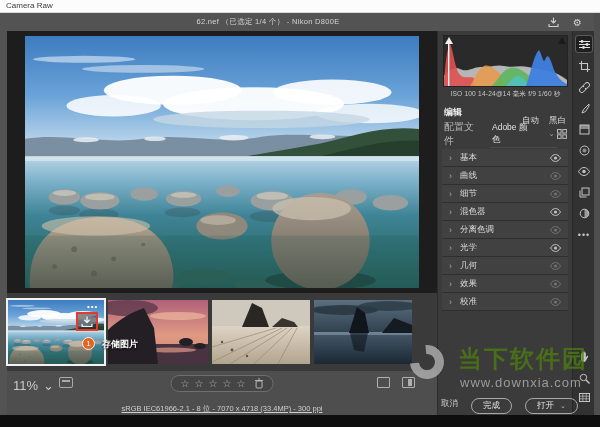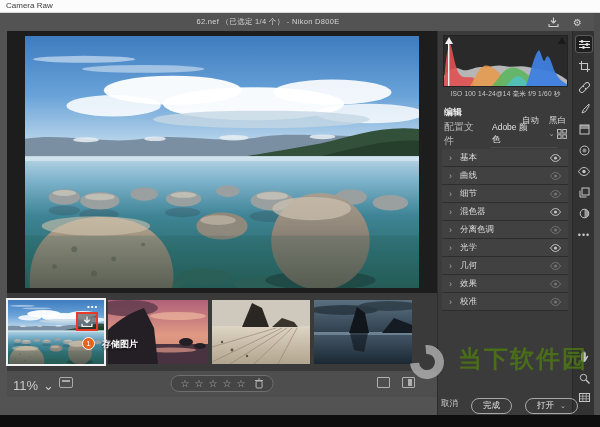--- a/index.html
+++ b/index.html
@@ -321,20 +321,23 @@
               <path d="M0.5,2.5 H8.5 M3.5,1 H5.5" stroke="#b8b8b8" fill="none"></path>
             </svg>
         </span>
       </div>
       <div class="view-ics">
         <div class="view-ic"></div>
         <div class="view-ic split"></div>
       </div>
     </div>
 
+    <div class="infobar">
+      <a href="#">sRGB IEC61966-2.1 - 8 位 - 7070 x 4718 (33.4MP) - 300 ppi</a>
+    </div>
 
     <div class="rpanel">
       <div class="hist">
         <div class="clip-l"></div>
         <div class="clip-r"></div>
         <svg width="123" height="50" viewBox="0 0 123 50" preserveAspectRatio="none">
           <path d="M0,50 L0,40 C6,34 10,30 16,33 C24,37 30,30 38,31 C46,32 52,28 60,30 C68,32 76,29 84,31 C92,33 100,34 108,36 C114,37 120,42 123,44 L123,50 Z" fill="#cfcfcf" opacity=".85"></path>
           <path d="M0,50 L0,44 C2,20 4,10 6,8 C8,10 10,26 14,36 C18,44 24,40 30,42 L30,50 Z" fill="#e05050" opacity=".9"></path>
           <path d="M26,50 C30,44 34,32 40,30 C46,28 52,34 58,40 L58,50 Z" fill="#e89a4a" opacity=".85"></path>
           <path d="M48,50 C54,44 58,34 66,32 C74,30 80,36 88,42 L88,50 Z" fill="#58b65c" opacity=".85"></path>
@@ -549,15 +552,16 @@
       </div>
     </div>
     <div class="rframe"></div>
 
     <div class="blackstrip"></div>
   </div>
 
   <div class="watermark">
     <div class="wm-ring"></div>
     <div class="wm-name">当下软件园</div>
+    <div class="wm-url">www.downxia.com</div>
   </div>
 
 </div>
 
 </body></html>

